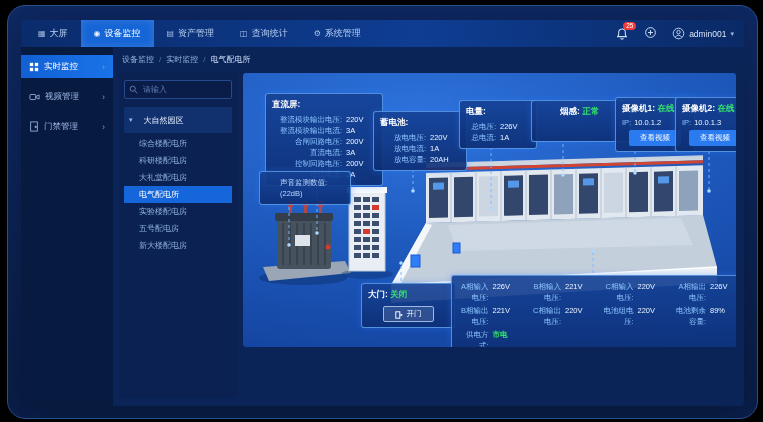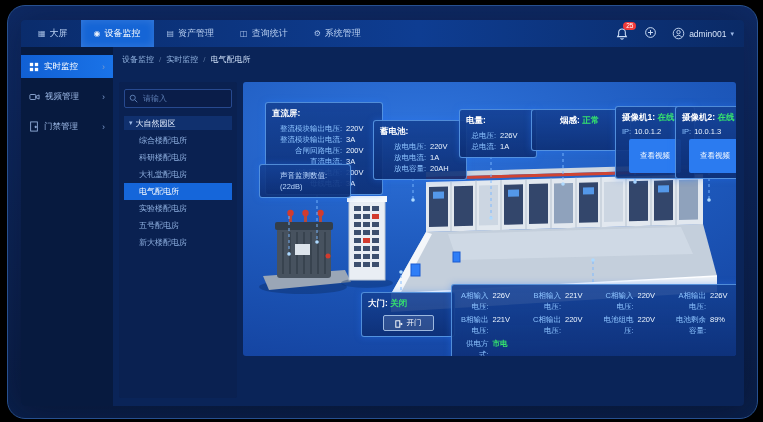--- a/index.html
+++ b/index.html
@@ -26,49 +26,49 @@
   
   .body-row{flex:1;display:flex;min-height:0;}
   .sidebar{width:92px;flex:0 0 92px;background:#071a3f;padding-top:8px;display:flex;flex-direction:column;gap:7px;}
   .side-item{height:23px;display:flex;align-items:center;gap:5px;padding:0 8px;color:#9db9e6;font-size:8.5px;cursor:pointer;}
   .side-item.active{background:linear-gradient(90deg,#1160d4,#1a73e8);color:#fff;}
   .side-chev{margin-left:auto;font-size:9px;color:#7d9bcd;}
   .content{flex:1;display:flex;flex-direction:column;padding:5px 8px 8px 6px;min-width:0;}
   .breadcrumb{height:15px;display:flex;align-items:center;gap:5px;font-size:8px;color:#8fb0dd;padding-left:3px;}
   .crumb-last{color:#cfe0f8;}
   .sep{color:#58749f;}
-  .content-row{flex:1;display:flex;gap:6px;margin-top:15px;min-height:0;}
+  .content-row{flex:1;display:flex;gap:6px;margin-top:6px;min-height:0;}
   
   .tree{width:108px;flex:0 0 108px;background:#0a2151;border-radius:2px;padding:7px 5px;font-size:8px;}
   .search{height:17px;background:#0a1d49;border:1px solid #27498f;border-radius:2px;
     display:flex;align-items:center;gap:3px;padding:0 4px;margin-bottom:8px;}
   .search input{flex:1;min-width:0;background:transparent;border:none;outline:none;color:#cfe0f8;font-size:8px;
     font-family:inherit;}
   .search input::placeholder{color:#5d7db3;}
-  .tree-root{display:flex;align-items:center;gap:3px;height:14px;background:#10306e;color:#e4eeff;
+  .tree-root{display:flex;align-items:center;gap:11px;height:26px;background:#10306e;color:#e4eeff;
     padding:0 5px;margin-bottom:2px;cursor:pointer;}
   .tree-item{height:17px;line-height:17px;padding-left:15px;color:#8fb0e0;white-space:nowrap;
     overflow:hidden;cursor:pointer;}
   .tree-item.sel{background:#1566da;color:#fff;}
   
   .main-panel{flex:1;height:274px;position:relative;border-radius:3px;overflow:hidden;
     background:radial-gradient(130% 100% at 35% 18%, #2f74dd 0%, #1d58bb 48%, #123e99 100%);}
   .scene{position:absolute;left:0;top:0;}
   .co{position:absolute;background:linear-gradient(180deg,rgba(21,66,150,.92),rgba(13,46,116,.9));
     border:1px solid rgba(110,180,255,.7);border-radius:3px;padding:5px 6px;color:#cfe4ff;
     box-shadow:0 0 7px rgba(40,120,255,.35);}
   .co-title{font-size:8.5px;font-weight:bold;color:#fff;margin-bottom:3px;}
   .co-row{display:flex;font-size:7.5px;line-height:11px;}
   .lbl{flex:1;text-align:right;color:#8cc3ff;}
   .val{width:30px;text-align:left;color:#ecf5ff;margin-left:4px;}
   .ok{color:#35e36d;font-weight:bold;}
   .ip-row{font-size:7.5px;color:#8cc3ff;margin:2px 0 3px;}
   .ip-row b{color:#ecf5ff;font-weight:normal;margin-left:3px;}
   .btn-view{display:block;margin:2px auto 0;background:#2b7bf0;color:#fff;border:none;border-radius:2px;
-    font-size:7.5px;padding:12px 11px;cursor:pointer;font-family:inherit;}
+    font-size:7.5px;padding:3px 11px;cursor:pointer;font-family:inherit;}
   .btn-door{display:flex;align-items:flex-end;gap:4px;margin:5px auto 0;background:rgba(255,255,255,.13);
     border:1px solid #9db9e0;color:#fff;border-radius:2px;font-size:7.5px;padding:2px 11px;cursor:pointer;font-family:inherit;}
   .ups-grid{display:grid;grid-template-columns:repeat(4,1fr);column-gap:12px;row-gap:2px;}
   .ups-cell{display:flex;font-size:7.5px;line-height:11px;}
   .ups-cell .val{width:26px;}
   .sound-line{font-size:7.5px;line-height:11px;color:#bcd9ff;}
 </style>
 </head>
 <body>
 
@@ -392,21 +392,21 @@
 
               <div class="co" style="left:432px;top:24px;width:66px;">
                 <div class="co-title">
                   <span>摄像机2:</span>
                   <span class="ok">在线</span>
                 </div>
                 <div class="ip-row"><span>IP:</span><b>10.0.1.3</b></div>
                 <button class="btn-view">查看视频</button>
               </div>
 
-              <div class="co" style="left:16px;top:82px;width:64px;padding-left:20px;">
+              <div class="co" style="left:16px;top:98px;width:64px;padding-left:20px;">
                 <div class="sound-line">声音监测数值:</div>
                 <div class="sound-line">(22dB)</div>
               </div>
 
               <div class="co" style="left:118px;top:210px;width:80px;">
                 <div class="co-title">
                   <span>大门:</span>
                   <span class="ok">关闭</span>
                 </div>
                 <button class="btn-door">

